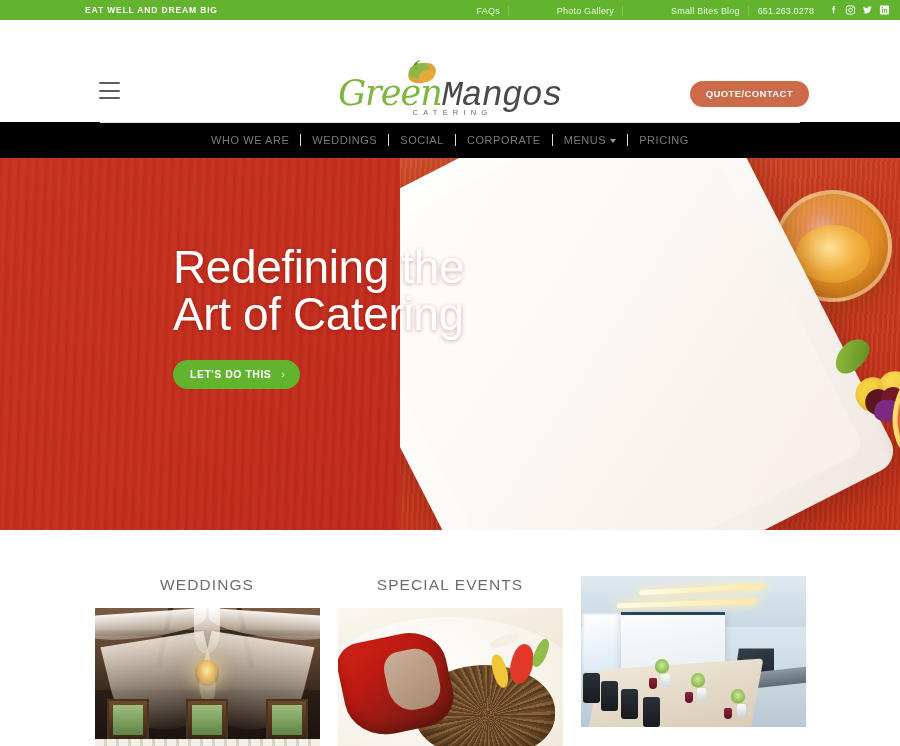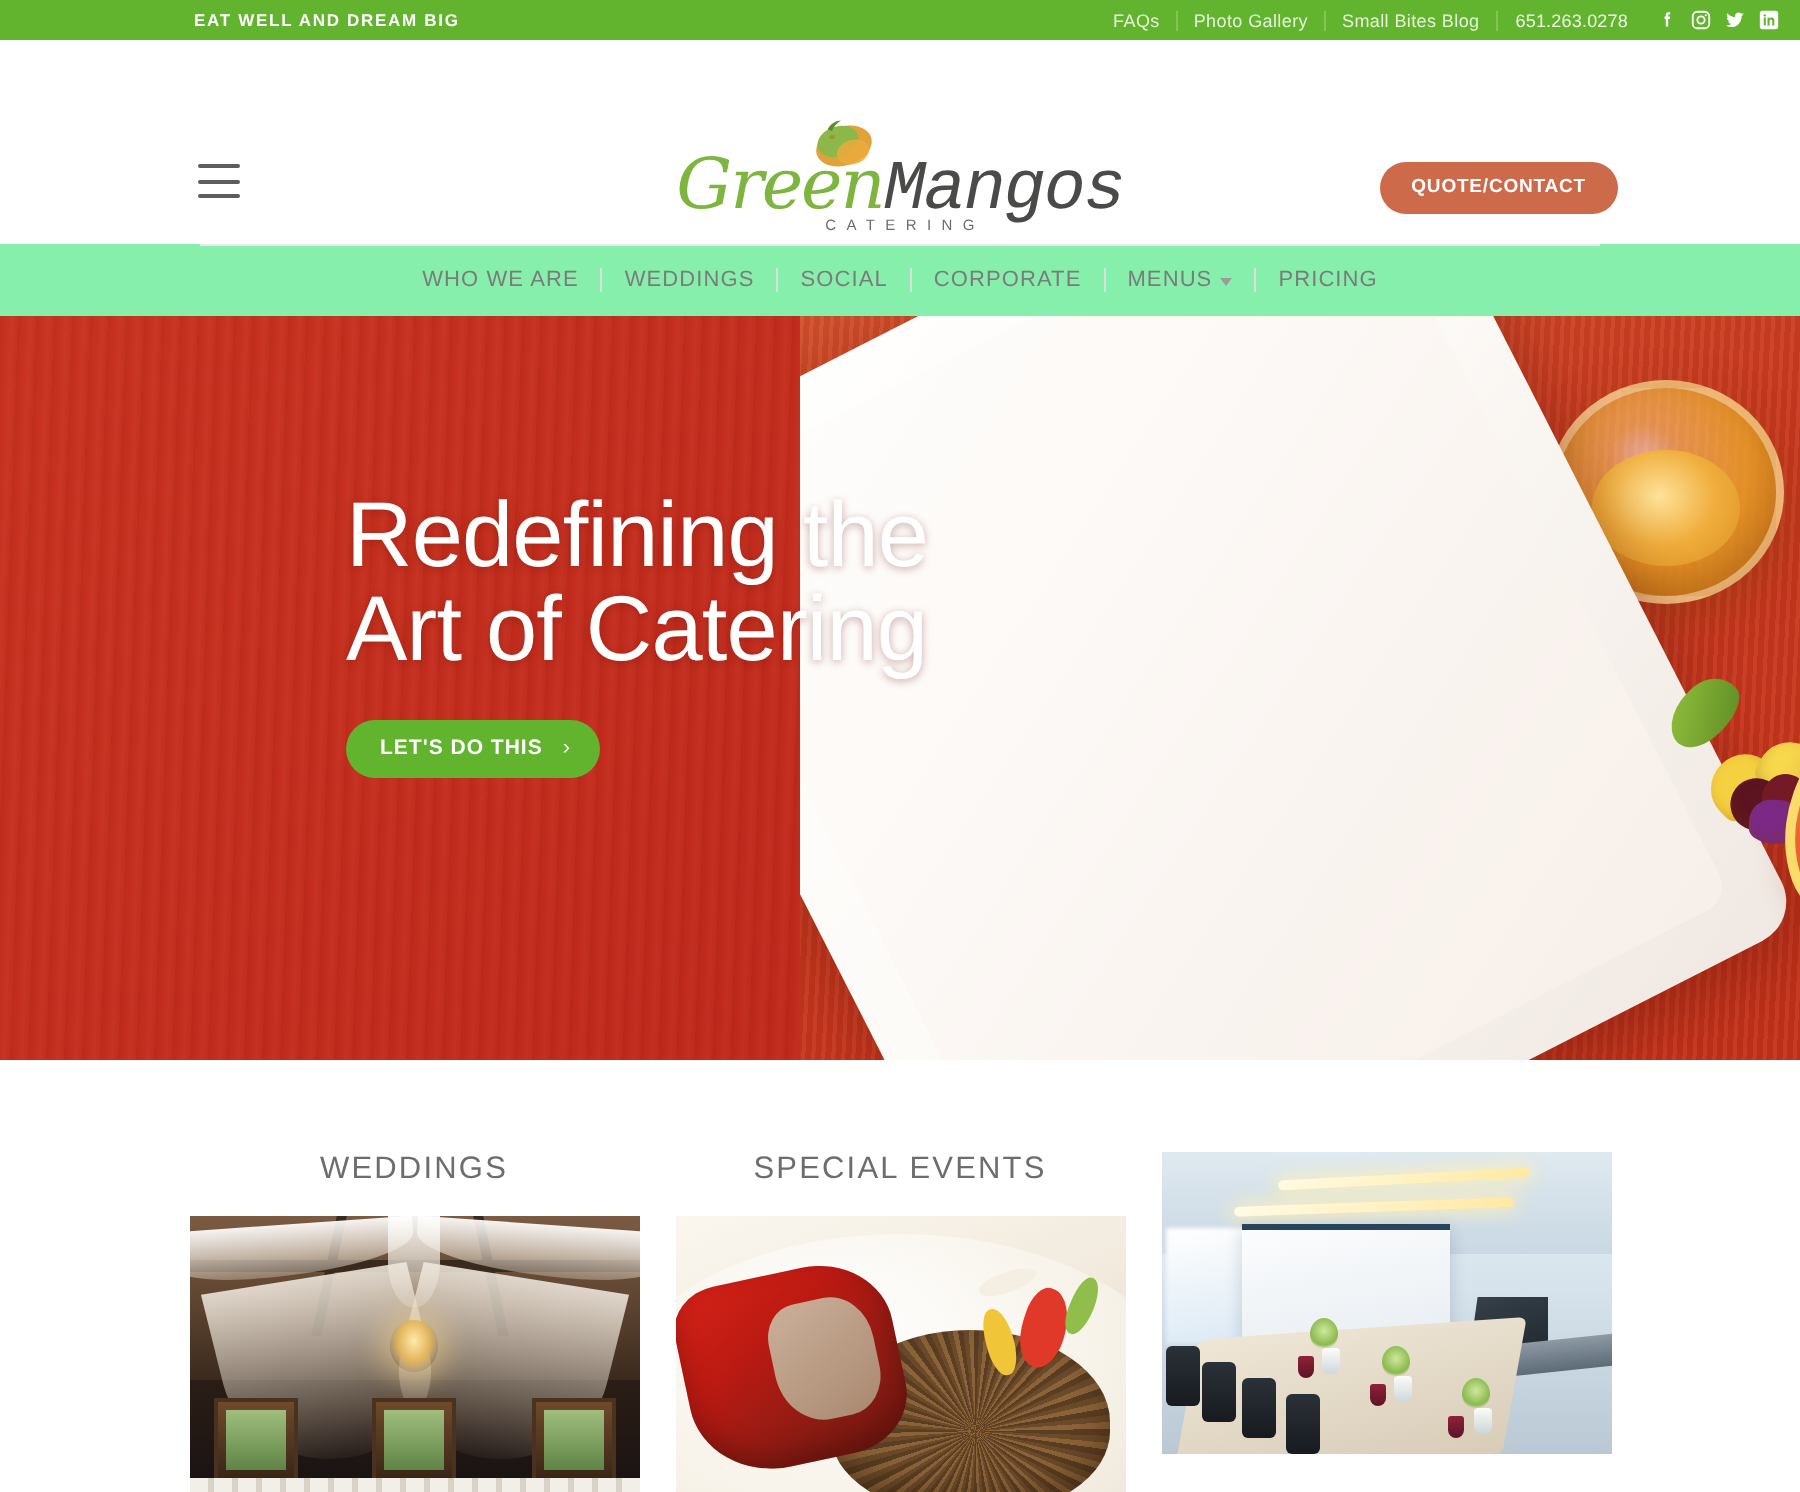--- a/index.html
+++ b/index.html
@@ -13,37 +13,38 @@
 
   
   .topbar{
     height:20px;
     background:#62b32e;
     display:flex;
     align-items:center;
     position:relative;
   }
   .topbar-tagline{
-    position:absolute; left:97px; top:50%; transform:translateY(-50%);
+    position:absolute; left:85px; top:50%; transform:translateY(-50%);
     color:#ffffff;
     font-size:8.5px;
     font-weight:bold;
     letter-spacing:0.85px;
   }
   .topbar-right{
     position:absolute; right:10px; top:50%; transform:translateY(-50%);
     display:flex; align-items:center; gap:0;
   }
   .topbar-link{
     color:#e6f4d9;
     font-size:9px;
     letter-spacing:0.2px;
     padding:0 8px;
     text-decoration:none;
     white-space:nowrap;
+    margin-left:40px;
   }
   .topbar-sep{
     width:1px; height:10px; background:#8bc95f; opacity:.8;
   }
   .topbar-phone{
     color:#f0f8e8;
     font-size:9px;
     padding:0 9px 0 9px;
     letter-spacing:0.1px;
     white-space:nowrap;
@@ -103,21 +104,21 @@
     letter-spacing:0.4px;
     padding:7px 16px 8px;
     border:none; border-radius:14px;
     cursor:pointer;
     white-space:nowrap;
   }
 
   
   .navwrap{
     height:36px;
-    background:#86efac;
+    background:#000000;
     position:relative;
   }
   .nav-divider{
     position:absolute; left:100px; right:100px; top:0;
     height:1px; background:#e9e9e9;
   }
   .nav{
     display:flex; align-items:center; justify-content:center;
     height:36px;
     gap:0;

